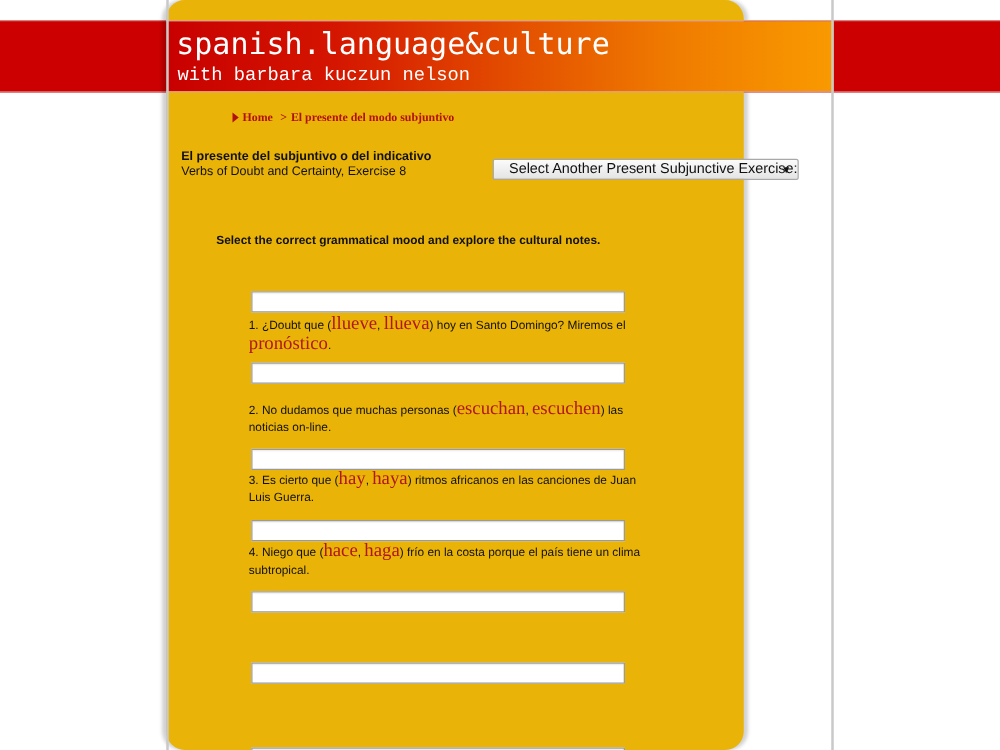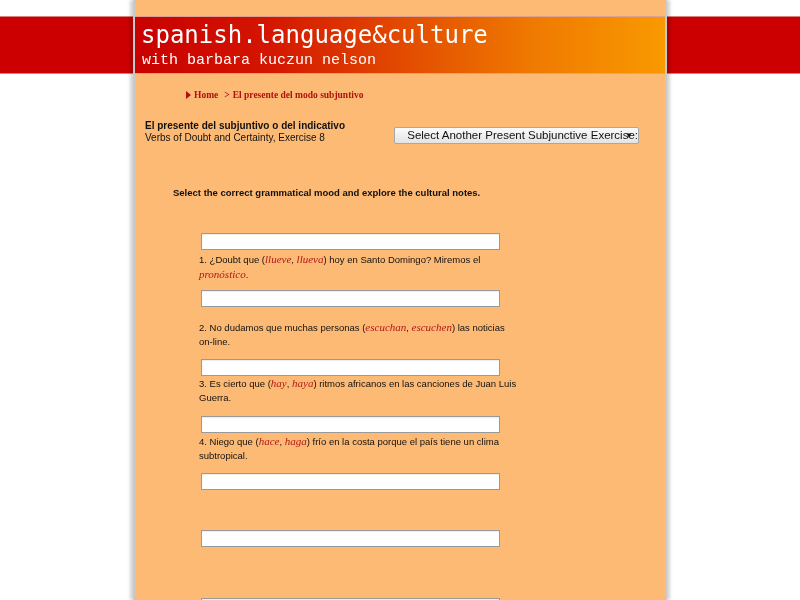--- a/index.html
+++ b/index.html
@@ -7,23 +7,24 @@
     width:800px; height:600px; overflow:hidden; position:relative;
     background:#ffffff;
     font-family:"Liberation Sans", sans-serif;
   }
   .banner-bg {
     position:absolute; left:0; top:16px; width:800px; height:56px;
     background:#cc0000;
     border-top:1px solid #d98080; border-bottom:1px solid #d98080;
   }
   .page {
-    position:absolute; left:133px; top:0; width:534px; height:600px;
-    background:#fdba74;
+    position:absolute; left:133px; top:0; width:462px; height:600px;
+    background:#eab308;
     box-shadow: -3px 0 3px rgba(0,0,0,0.18), 3px 0 3px rgba(0,0,0,0.18);
+    border-radius: 15px;
   }
   .page-edge-l, .page-edge-r {
     position:absolute; top:0; width:2px; height:600px; background:#c9c9c9;
   }
   .page-edge-l { left:133px; }
   .page-edge-r { left:665px; }
   .header {
     position:absolute; left:0; top:16px; width:534px; height:56px;
     background: linear-gradient(to right, #c80000 0%, #d41500 25%, #e24a00 50%, #ef7a00 75%, #f99a00 100%);
     border-top:1px solid #e0a090; border-bottom:1px solid #e0a090;
@@ -75,23 +76,22 @@
   .q-input {
     position:absolute; left:68px; width:299px; height:17px;
     border:1px solid #9a9a9a; box-sizing:border-box; background:#fff;
     box-shadow: inset 0 1px 1px rgba(0,0,0,0.08);
   }
   .q-text {
     position:absolute; left:66px; width:320px;
     font-size:9.5px; color:#111; line-height:14px;
   }
   .q-text .opt, .q-text .note {
-    font-family:"Liberation Serif", serif; font-size:11px; color:#b01818;
+    font-family:"Liberation Serif", serif; font-size:15px; color:#b01818;
     cursor:pointer;
-    font-style:italic;
   }
 </style>
 </head>
 <body>
 
 <div class="banner-bg"></div>
 
 <div class="page">
   <div class="header">
     <div class="site-title">spanish.language&amp;culture</div>

